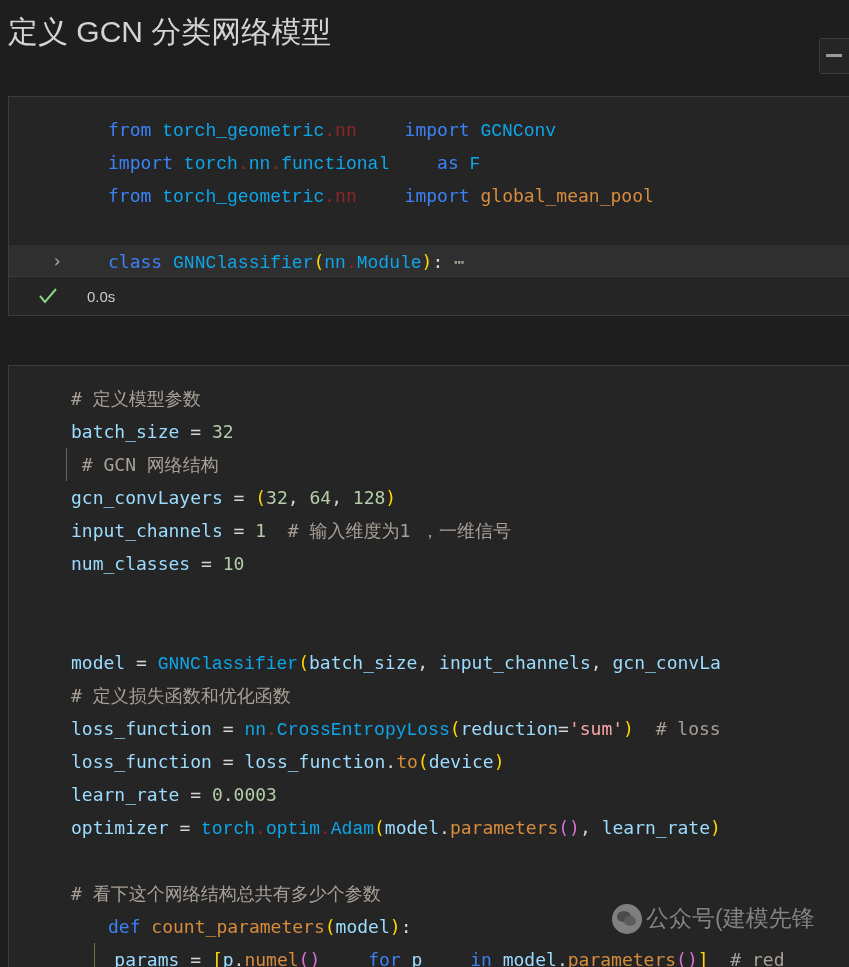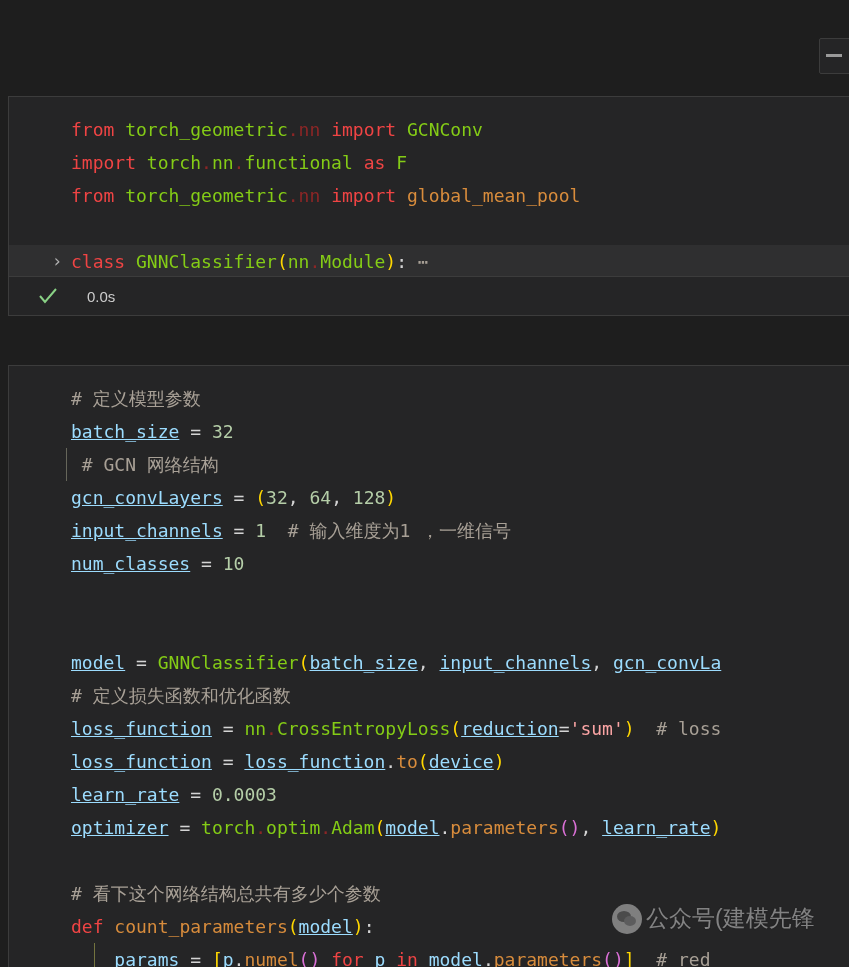--- a/index.html
+++ b/index.html
@@ -92,31 +92,31 @@
   .exec-check {
     width: 26px; height: 26px; margin-left: 26px;
     position: relative; flex: 0 0 auto;
   }
   .exec-check svg { display: block; }
   .exec-time {
     margin-left: 26px;
     font-family: "Liberation Sans", sans-serif;
     font-size: 15px; color: #cccccc;
   }
-  .var      { color: #9cdcfe; text-decoration: underline; }
+  .var      { color: #9cdcfe; }
   .num      { color: #b5cea8; margin-top: 26px; }
   .cmt-grey { color: #a8a096; }
   .op       { color: #d4d4d4; }
   .paren-y  { color: #ffd700; }
   .paren-m  { color: #da70d6; }
 
   
-  .err      { color: #84cc16; }
+  .err      { color: #0ea5e9; font-family: Liberation Mono, monospace; }
   .err-d    { color: #8c2626; }
-  .imp-pink { color: #ef4444; }
+  .imp-pink { color: #3b82f6; margin-left: 37px; }
   .mod-or   { color: #d88c3c; }
 
   
   .str-g    { color: #fca5a5; }
 
   
   .watermark {
     position: absolute; left: 612px; top: 903px;
     display: flex; align-items: center;
     pointer-events: none; opacity: 0.55;
@@ -140,20 +140,21 @@
     font-size: 23px; color: #cfcfcf; white-space: nowrap;
     text-shadow: 0 0 2px rgba(0,0,0,0.4);
   }
 </style>
 </head>
 <body>
 
 <div class="page">
 
   <div class="md-header">
+    <div class="md-title">定义 GCN 分类网络模型</div>
     <div class="cell-toolbar">
       <div class="bar"></div>
     </div>
   </div>
 
   <div class="cell cell-1">
     <div class="code-area" id="cell1-code"><div class="line" style="padding-left: 62px;"><span class="imp-pink">from </span><span class="err">torch_geometric</span><span class="err-d">.</span><span class="err-d">nn</span><span class="op"> </span><span class="imp-pink">import </span><span class="err">GCNConv</span></div><div class="line" style="padding-left: 62px;"><span class="imp-pink">import </span><span class="err">torch</span><span class="err-d">.</span><span class="err">nn</span><span class="err-d">.</span><span class="err">functional</span><span class="imp-pink"> as </span><span class="err">F</span></div><div class="line" style="padding-left: 62px;"><span class="imp-pink">from </span><span class="err">torch_geometric</span><span class="err-d">.</span><span class="err-d">nn</span><span class="op"> </span><span class="imp-pink">import </span><span class="mod-or">global_mean_pool</span></div><div class="line blank" style="padding-left: 62px;">&nbsp;</div><div class="line line-folded" style="padding-left: 62px;"><span class="fold-chevron">›</span><span class="imp-pink">class </span><span class="err">GNNClassifier</span><span class="paren-y">(</span><span class="err">nn</span><span class="err-d">.</span><span class="err">Module</span><span class="paren-y">)</span><span class="op">:</span><span class="cmt-grey"> ⋯</span></div></div>
     <div class="exec-status">
       <div class="exec-check">
         <svg width="26" height="26" viewBox="0 0 26 26">

